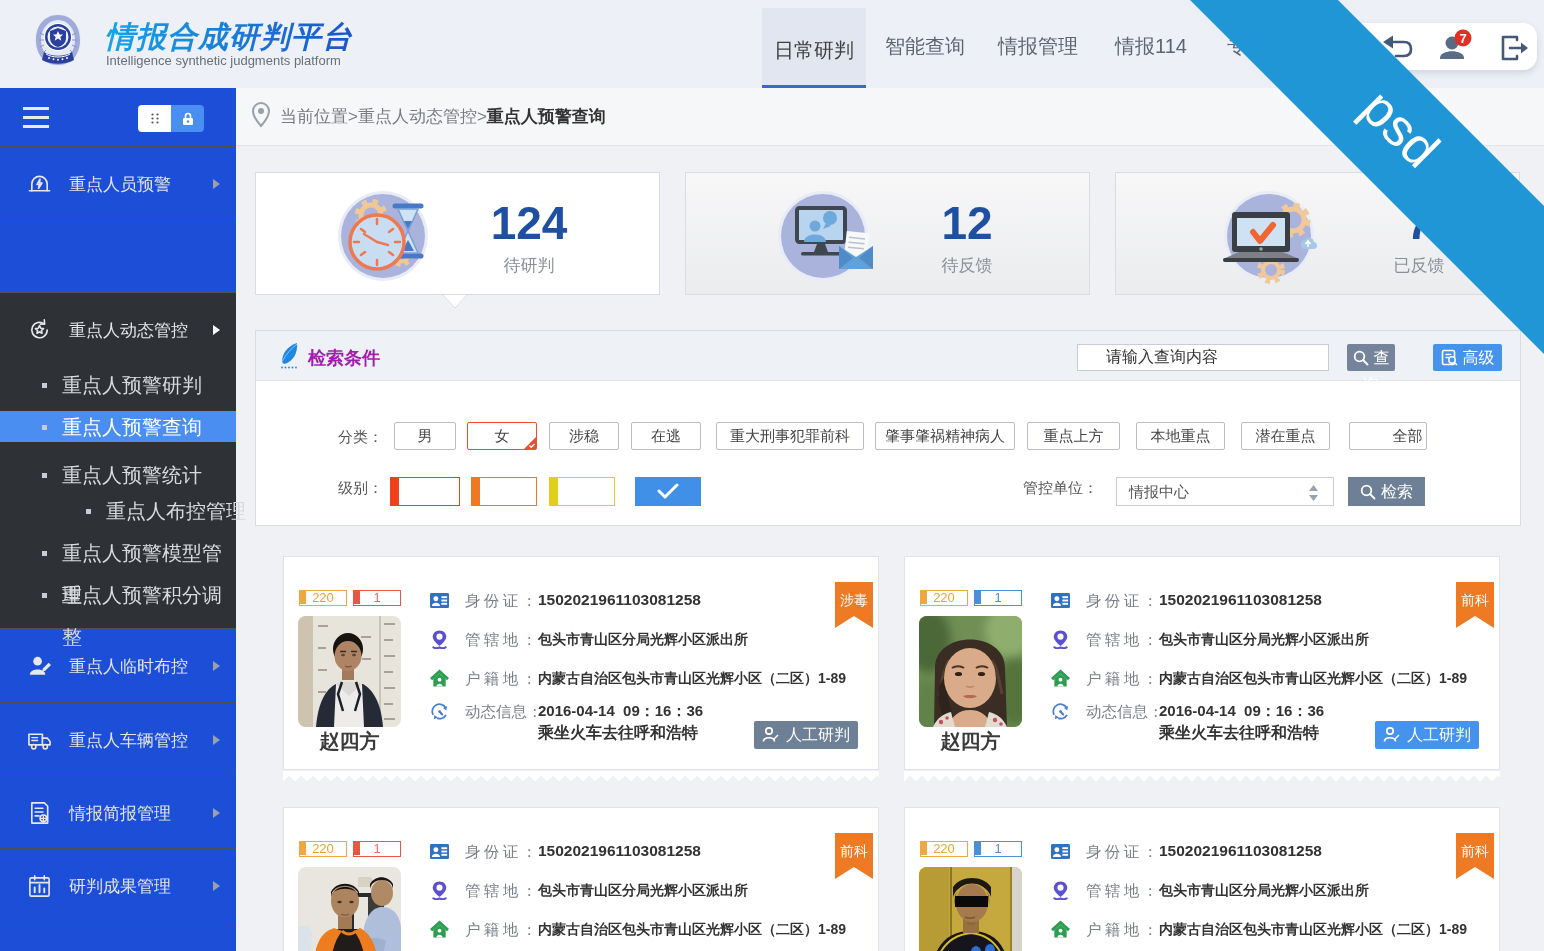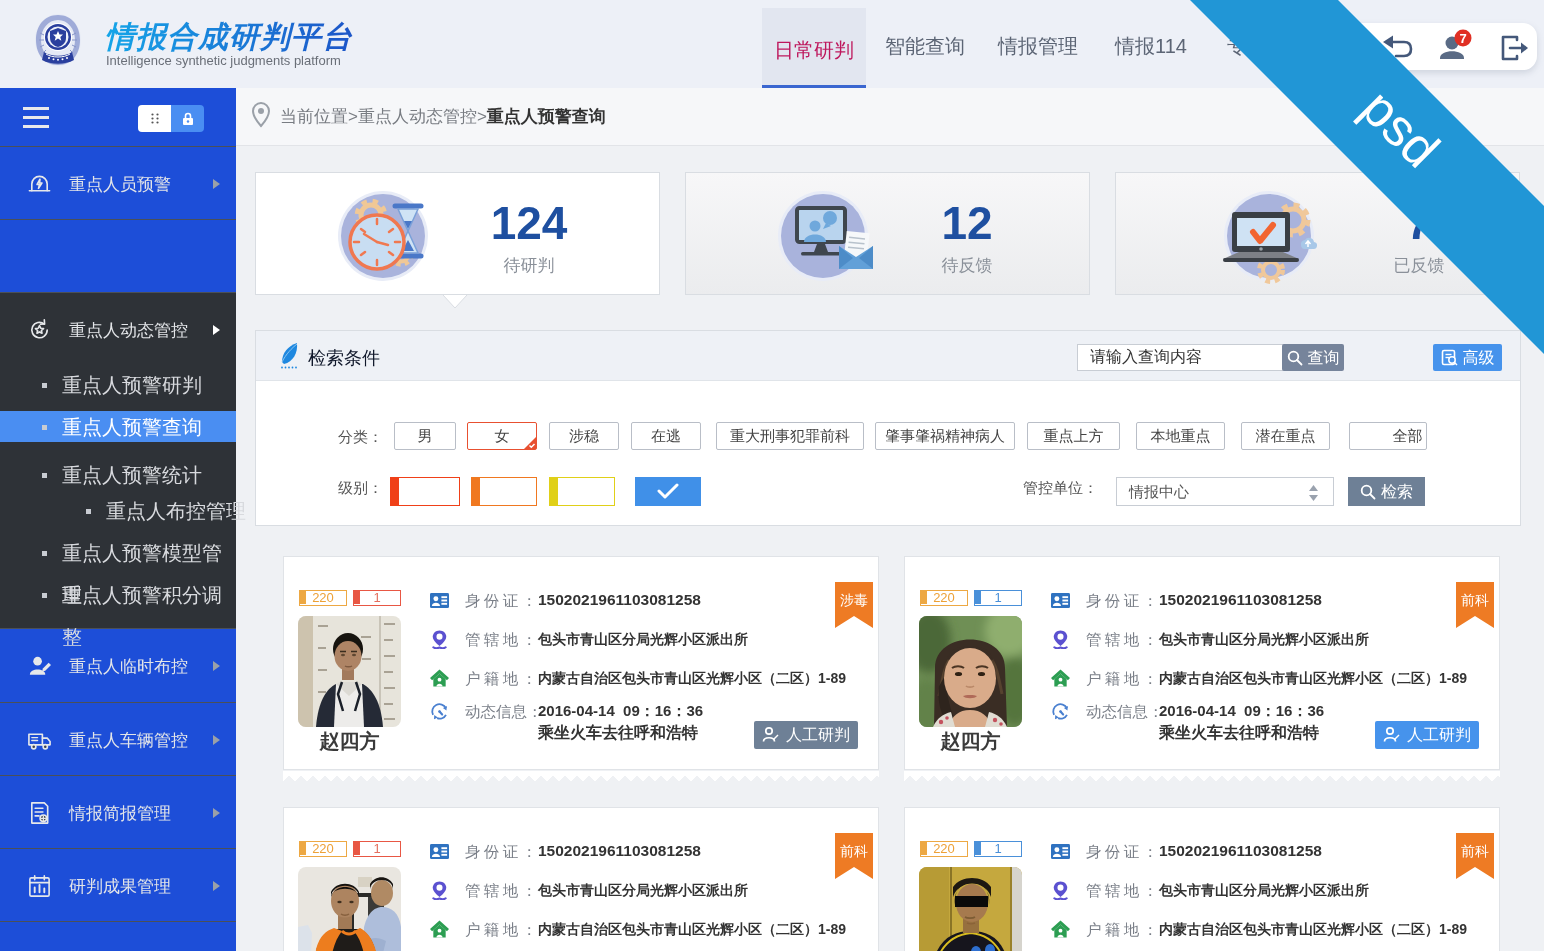--- a/index.html
+++ b/index.html
@@ -4,21 +4,21 @@
 <style>
 * { margin:0; padding:0; box-sizing:border-box; }
 html,body { width:1544px; height:951px; overflow:hidden; font-family:"Liberation Sans",sans-serif; background:#eff1f4; }
 #page { position:relative; width:1544px; height:951px; }
 
 #header { position:absolute; left:0; top:0; width:1544px; height:88px; background:#edf0f7; }
 #logo { position:absolute; left:34px; top:13px; }
 #title { position:absolute; left:105px; top:17px; font-size:30px; font-weight:bold; font-style:italic; letter-spacing:1px; background:linear-gradient(90deg,#15a5e8,#1d55c8); -webkit-background-clip:text; -webkit-text-fill-color:transparent; }
 #subtitle { position:absolute; left:106px; top:53px; font-size:13px; color:#6a6f78; }
 .navtab { position:absolute; top:0; height:88px; line-height:92px; font-size:20px; color:#5c6575; text-align:center; }
-#tab-active { position:absolute; left:762px; top:8px; width:104px; height:80px; background:#e2e6f0; border-bottom:3px solid #3a66d0; color:#be185d; line-height:84px; font-size:20px; text-align:center; }
+#tab-active { position:absolute; left:762px; top:8px; width:104px; height:80px; background:#e2e6f0; border-bottom:3px solid #3a66d0; color:#404040; line-height:84px; font-size:20px; text-align:center; }
 #iconcard { position:absolute; left:1340px; top:23px; width:197px; height:47px; background:#fff; border-radius:14px; box-shadow:0 3px 6px rgba(120,130,150,.25); }
 
 #sidebar { position:absolute; left:0; top:88px; width:236px; height:863px; background:#1d4ed8; }
 .sep { position:absolute; left:0; width:236px; height:1px; background:#4b5057; }
 #burger div { width:26px; height:3px; background:#e8e9eb; margin-bottom:6px; }
 #burger { position:absolute; left:23px; top:19px; }
 #toggle { position:absolute; left:138px; top:17px; width:66px; height:27px; border-radius:4px; overflow:hidden; }
 #toggle .l { position:absolute; left:0; top:0; width:33px; height:27px; background:#fff; }
 #toggle .r { position:absolute; left:33px; top:0; width:33px; height:27px; background:#4a8ef2; }
 .mitem { position:absolute; left:0; width:236px; height:73px; color:#e3e5e8; font-size:17px; }
@@ -39,24 +39,24 @@
 .statcard { position:absolute; top:172px; width:405px; height:123px; border:1px solid #d9dde2; }
 .statcard.white { background:#fff; }
 .statcard.grey { background:linear-gradient(#f7f7f8,#ebecee); }
 .sticon { position:absolute; left:79px; top:15px; }
 .statnum { position:absolute; font-size:46px; font-weight:bold; color:#1e4fa0; top:23px; width:160px; text-align:center; }
 .statlab { position:absolute; font-size:17px; color:#8a9099; top:81px; width:160px; text-align:center; }
 #notch { position:absolute; left:443px; top:295px; width:24px; height:14px; }
 
 #panel { position:absolute; left:255px; top:330px; width:1266px; height:196px; background:#fff; border:1px solid #d9dde2; }
 #panelhead { position:absolute; left:0; top:0; width:1264px; height:50px; background:#eef1f6; border-bottom:1px solid #e0e4e9; }
-#panelhead .pt { position:absolute; left:52px; top:15px; font-size:18px; font-weight:normal; color:#0f172a;text-align:right; }
-#searchinput { font-family:"Liberation Sans",sans-serif; position:absolute; left:821px; top:13px; width:252px; height:27px; border:1px solid #c8cdd4; background:#fff; font-size:16px; color:#333; padding-left:12px; line-height:25px; }
+#panelhead .pt { position:absolute; left:52px; top:15px; font-size:18px; font-weight:bold; color:#a21caf;text-align:right; }
+#searchinput { font-family:"Liberation Sans",sans-serif; position:absolute; left:821px; top:13px; width:252px; height:27px; border:1px solid #c8cdd4; background:#fff; font-size:16px; color:#333; padding-left:28px; line-height:25px; }
 .btn { position:absolute; top:13px; height:27px; color:#fff; font-size:16px; text-align:center; border-radius:2px; }
-#btn-query { left:1026px; width:62px; background:#76849b; line-height:27px; }
+#btn-query { left:1091px; width:48px; background:#76849b; line-height:27px; }
 #btn-adv { left:1177px; width:69px; background:#4693ec; line-height:27px; }
 .flabel { position:absolute; font-size:15px; color:#555; }
 .fbtn { position:absolute; top:91px; height:28px; border:1px solid #b9bec7; border-radius:2px; background:#fff; font-size:15px; color:#444; text-align:center; line-height:26px; }
 .lvbox { position:absolute; top:146px; width:66px; height:29px; background:#fff; }
 
 .pcard { position:absolute; width:596px; height:214px; background:#fff; border:1px solid #e0e3e7; }
 .zig { position:absolute; left:-1px; top:214px; width:596px; height:10px; background-image:linear-gradient(135deg,#fff 50%,transparent 50%),linear-gradient(225deg,#fff 50%,transparent 50%); background-size:12px 10px; background-repeat:repeat-x; }
 .badge { position:absolute; top:33px; height:16px; border-width:1px; border-style:solid; font-size:13px; text-align:center; line-height:14px; }
 .photo { position:absolute; left:14px; top:59px; width:103px; height:111px; border-radius:8px; overflow:hidden; }
 .pname { position:absolute; left:14px; top:171px; width:103px; text-align:center; font-size:20px; font-weight:bold; color:#3a3a3a; }

